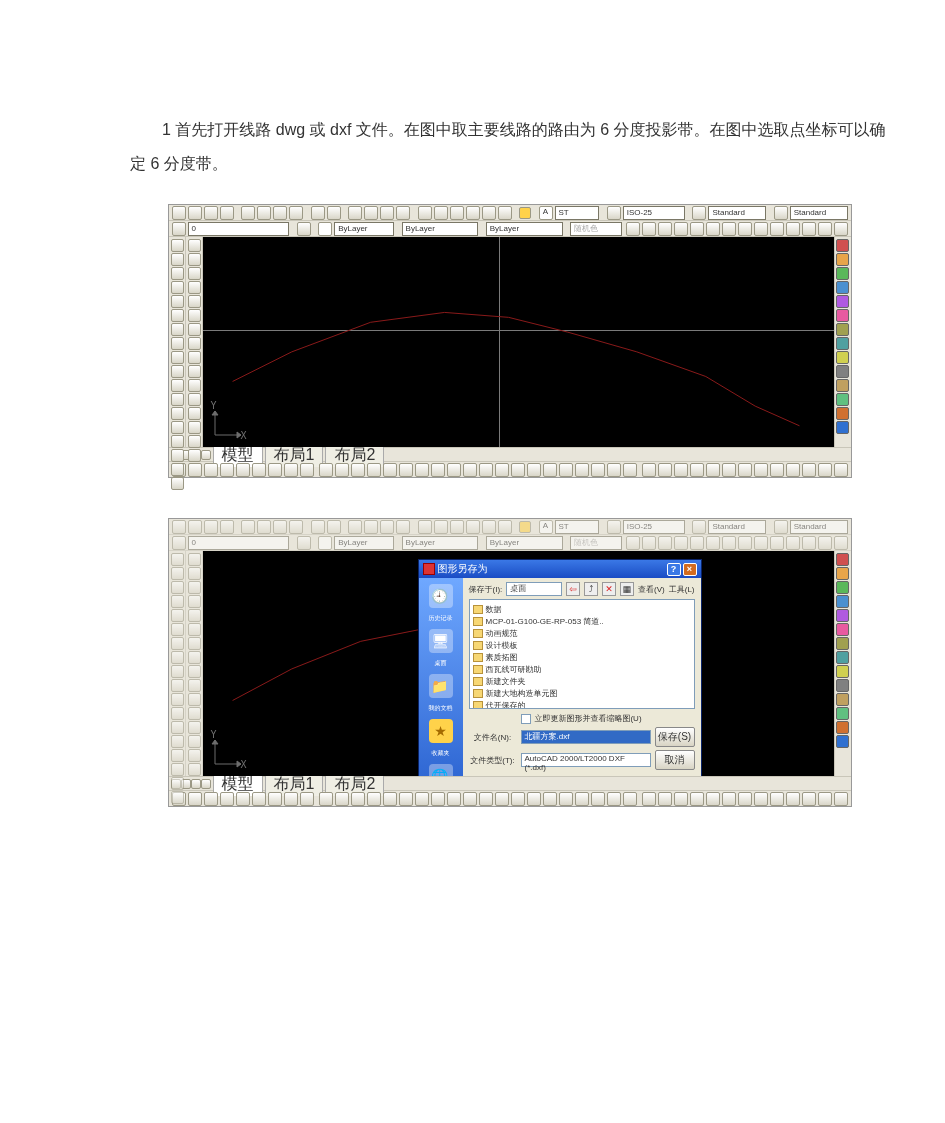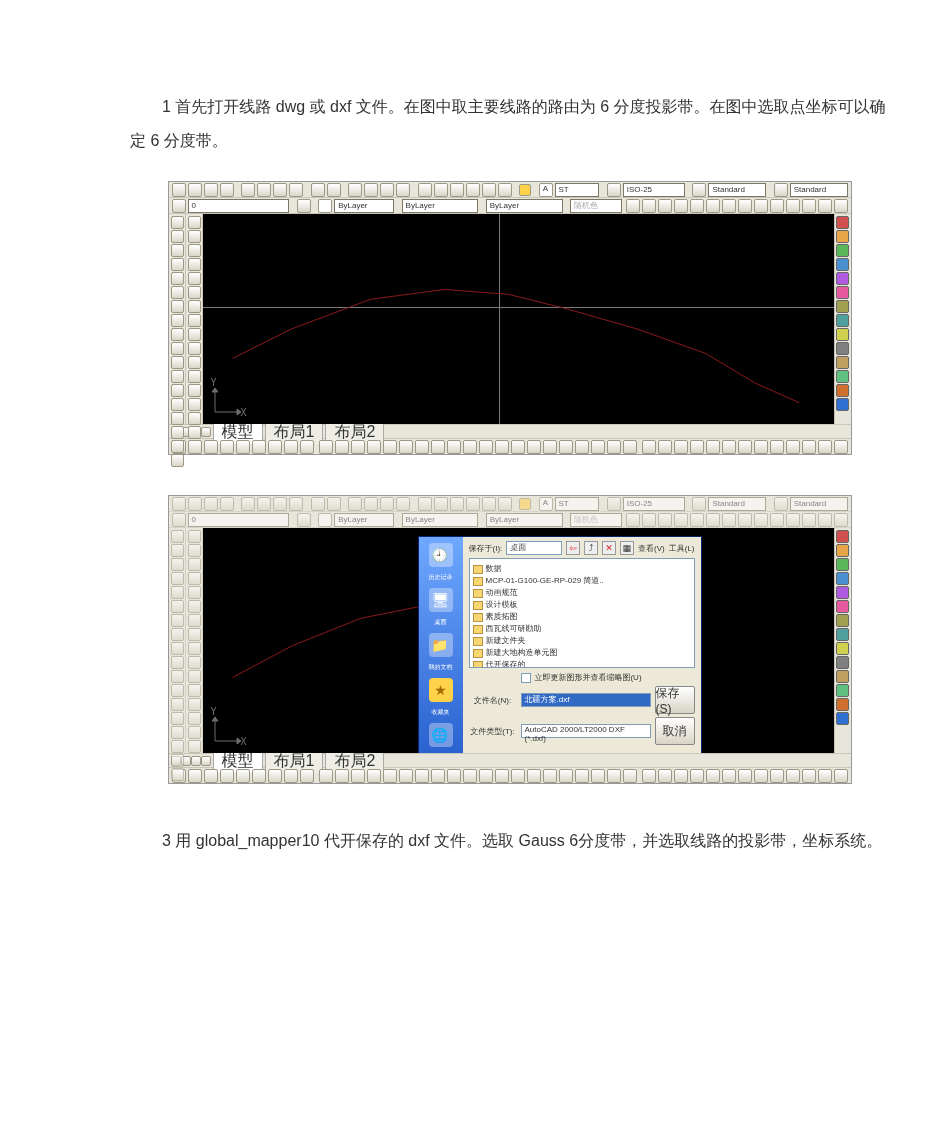--- a/index.html
+++ b/index.html
@@ -1,17 +1,17 @@
 <!DOCTYPE html>
 <html><head>
 <meta charset="utf-8">
 <style>
   * { box-sizing: border-box; margin: 0; padding: 0; }
   html, body { width: 945px; background: #fff; font-family: "Microsoft YaHei", SimSun, Arial, sans-serif; color: #333; }
-  .page { padding: 90px 56px 60px 130px; }
+  .page { padding: 90px 56px 60px 130px; margin-top: 23px; }
   .para { font-size: 16px; line-height: 2.1; margin-bottom: 24px; text-indent: 2em; }
 
   
   .cad-shot {
     width: 684px; margin: 0 auto 40px auto; background: #e8e5da;
     border: 1px solid #999; position: relative;
   }
   .tb { height: 16px; background: #e8e5da; display: flex; align-items: center; gap: 2px; padding: 1px 3px; border-bottom: 1px solid #c9c6b9; }
   .btn { width: 14px; height: 14px; background: linear-gradient(#fff,#d9d6c8); border: 1px solid #9b9885; border-radius: 2px; flex: 0 0 auto; }
   .sep { width: 4px; }
@@ -50,28 +50,28 @@
   .side-ico { width:24px; height:24px; border-radius:4px; background:rgba(255,255,255,0.35);
     display:flex; align-items:center; justify-content:center; font-size:14px; }
   .side-ico.y { background:#ffd24a; color:#a56b00; }
   .side-lbl { font-size:6px; text-align:center; }
   .dlg-main { flex:1; padding:4px 6px; }
   .dlg-toprow { display:flex; align-items:center; gap:4px; margin-bottom:3px; }
   .dlg-label { font-size:8px; color:#333; }
   .dlg-input { flex:1; height:14px; background:#fff; border:1px solid #7f9db9; font-size:8px; padding:0 3px; }
   .dlg-ibtn { width:14px; height:14px; border:1px solid #999; background:#eee; display:flex; align-items:center; justify-content:center; color:#d22; font-size:9px; }
   .dlg-list { height:110px; background:#fff; border:1px solid #7f9db9; padding:3px; overflow:hidden; }
-  .dlg-list .item { display:flex; align-items:flex-end; gap:3px; height:12px; font-size:8px; color:#333; }
+  .dlg-list .item { display:flex; align-items:center; gap:3px; height:12px; font-size:8px; color:#333; }
   .fico { width:10px; height:9px; background:#f7d774; border:1px solid #b8923a; }
   .dlg-check { display:flex; align-items:center; gap:3px; font-size:8px; justify-content:center; margin:4px 0 3px; }
   .dlg-chbox { width:10px; height:10px; border:1px solid #7f9db9; background:#fff; }
   .dlg-bottom { display:flex; align-items:center; gap:4px; margin-bottom:3px; }
   .dlg-bottom .dlg-label { width:48px; text-align:center; }
-  .dlg-btn { width:40px; height:28px; background: linear-gradient(#fff,#d8d4c4); border:1px solid #888; border-radius:2px;
-    font-size:12px; display:flex; align-items:center; justify-content:center; }
+  .dlg-btn { width:40px; height:20px; background: linear-gradient(#fff,#d8d4c4); border:1px solid #888; border-radius:2px;
+    font-size:10px; display:flex; align-items:center; justify-content:center; }
   .preview-pane { width:70px; border-left:1px solid #bbb; padding:3px; font-size:8px; text-align:center; }
 </style>
 </head>
 <body>
 
 <div class="page">
 
   <p class="para">1  首先打开线路 dwg 或 dxf 文件。在图中取主要线路的路由为 6 分度投影带。在图中选取点坐标可以确定 6 分度带。</p>
 
   <div class="cad-shot">
@@ -415,20 +415,30 @@
                 <line x1="4" y1="30" x2="4" y2="6"></line>
             <polygon points="30,30 26,27 26,33" fill="#6d6d6d"></polygon>
                 <polygon points="4,6 1,10 7,10" fill="#6d6d6d"></polygon>
           </g>
             </svg>
           <span style="position:absolute;left:30px;bottom:0">X</span>
           <span style="position:absolute;left:0;bottom:30px">Y</span>
         </div>
 
         <div class="dialog" style="left:215px; top:8px;">
+          <div class="dlg-title">
+            <span style="display:flex;align-items:center;gap:3px">
+              <span style="width:12px;height:12px;background:#d33;border:1px solid #900;"></span>
+              <span>图形另存为</span>
+            </span>
+            <span class="dlg-title-r">
+              <span class="winbtn help">?</span>
+              <span class="winbtn">×</span>
+            </span>
+          </div>
           <div class="dlg-body">
             <div class="dlg-side">
               <div class="side-ico">🕘</div>
               <div class="side-lbl">历史记录</div>
               <div class="side-ico">🖥</div>
               <div class="side-lbl">桌面</div>
               <div class="side-ico">📁</div>
               <div class="side-lbl">我的文档</div>
               <div class="side-ico y">★</div>
               <div class="side-lbl">收藏夹</div>
@@ -447,21 +457,21 @@
                 <span class="dlg-label">工具(L)</span>
               </div>
               <div style="display:flex;gap:4px">
                 <div class="dlg-list" style="flex:1" id="file-list">
                     <div class="item">
                       <span class="fico"></span>
                       <span>数据</span>
                     </div>
                     <div class="item">
                       <span class="fico"></span>
-                      <span>MCP-01-G100-GE-RP-029 简道..</span>
+                      <span>MCP-01-G100-GE-RP-053 简道..</span>
                     </div>
                     <div class="item">
                       <span class="fico"></span>
                       <span>动画规范</span>
                     </div>
                     <div class="item">
                       <span class="fico"></span>
                       <span>设计模板</span>
                     </div>
                     <div class="item">
@@ -573,15 +583,14 @@
         <div class="btn"></div>
         <div class="btn"></div>
         <div class="btn"></div>
         <div class="btn"></div>
         <div class="btn"></div>
         <div class="btn"></div>
         <div class="btn"></div>
     </div>
   </div>
 
-  <p class="para">3  用 global_mapper10 代开保存的 dxf 文件。选取 Gauss  6分度带，并选取线路的投影带，坐标系统。</p>
 
 </div>
 
 </body></html>

